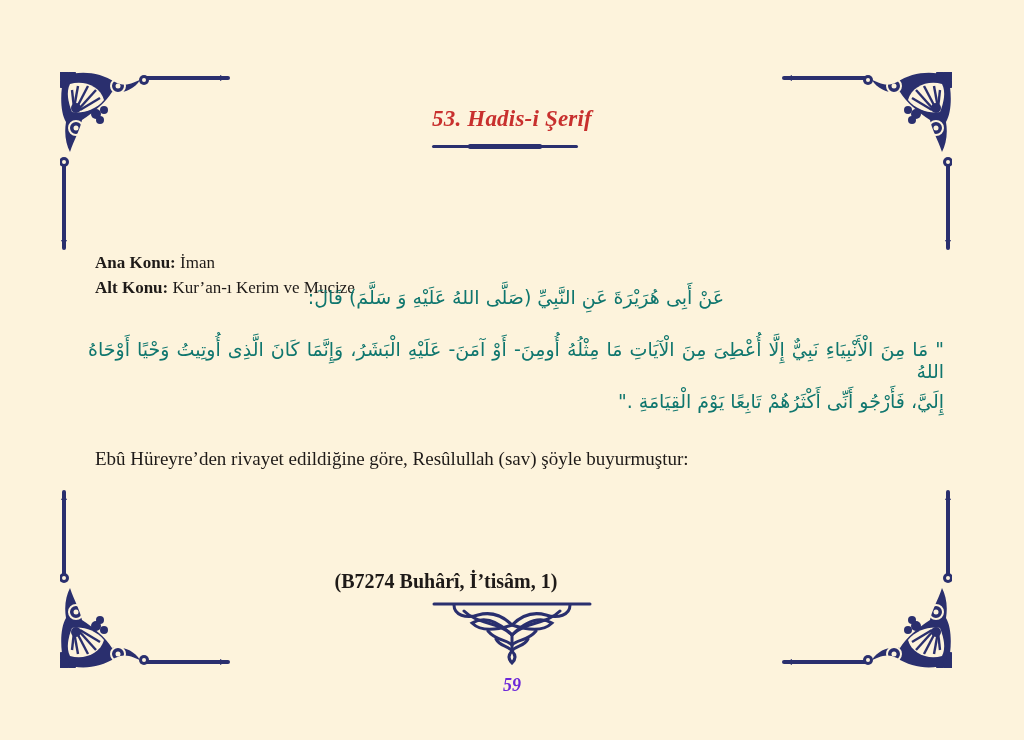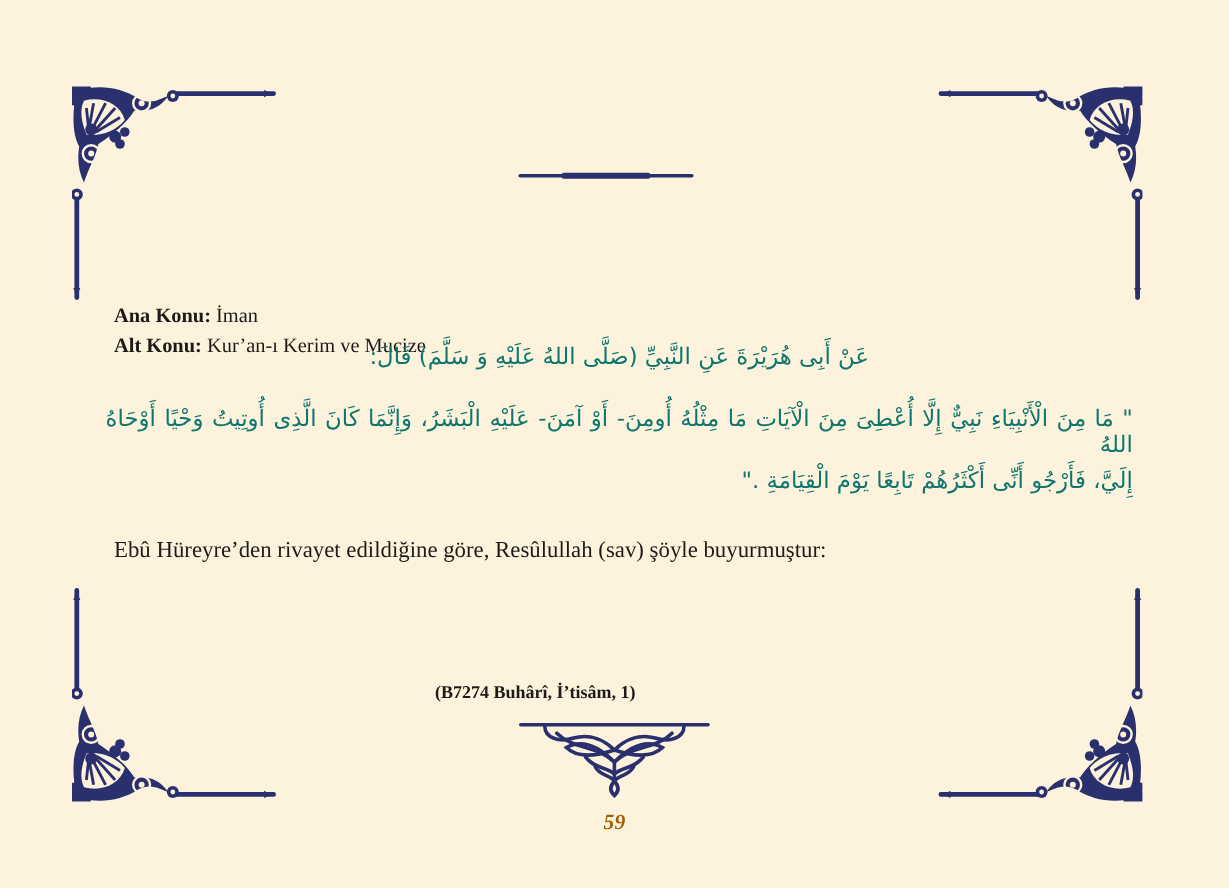--- a/index.html
+++ b/index.html
@@ -102,42 +102,42 @@
       text-align: justify;
     }
 
     .source {
       position: absolute;
       top: 570px;
       left: 0;
       width: 892px;
       text-align: center;
       font-weight: bold;
-      font-size: 15px;
+      font-size: 20px;
     }
 
     .bottom-ornament {
       position: absolute;
       left: 432px;
       top: 601px;
       width: 160px;
       height: 64px;
     }
     .bottom-ornament svg { width: 100%; height: 100%; display: block; }
 
     .page-number {
       position: absolute;
       top: 675px;
       left: 0;
       width: 1024px;
       text-align: center;
       font-weight: bold;
       font-style: italic;
       font-size: 18px;
-      color: #a16207;
+      color: #6d28d9;
     }
   </style>
 </head>
 <body>
 
 <div class="page">
 
   <div class="corner tl">
     <svg viewBox="0 0 170 180" xmlns="http://www.w3.org/2000/svg">
       <g fill="none" stroke="#2a2f6e" stroke-width="4" stroke-linecap="round">
@@ -299,20 +299,21 @@
         <circle cx="36" cy="42" r="5"></circle>
           <circle cx="44" cy="38" r="4"></circle>
           <circle cx="40" cy="48" r="4"></circle>
         <circle cx="4" cy="4" r="6"></circle>
           <circle cx="12" cy="2" r="4"></circle>
           <circle cx="2" cy="12" r="4"></circle>
       </g>
     </svg>
   </div>
 
+  <div class="title">53. Hadis-i Şerif</div>
   <div class="title-rule"></div>
 
   <div class="meta">
     <div>
       <span class="label">Ana Konu:</span><span> İman</span>
     </div>
     <div>
       <span class="label">Alt Konu:</span><span> Kur’an-ı Kerim ve Mucize</span>
     </div>
   </div>

